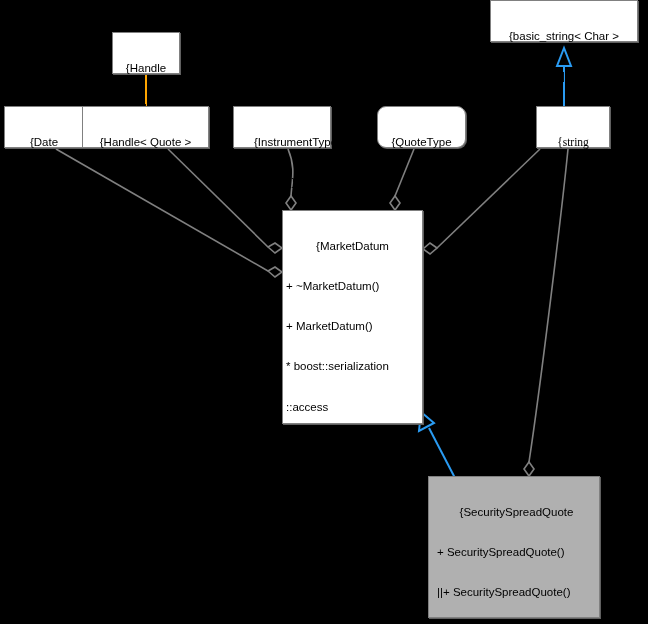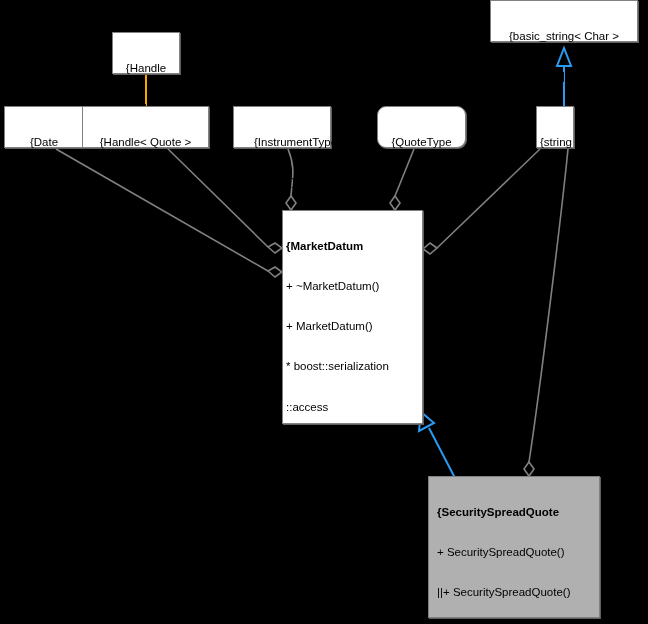--- a/index.html
+++ b/index.html
@@ -43,22 +43,21 @@
   }
   .node .ln {
     display: block;
     white-space: pre;
   }
   .node.members {
     text-align: left;
   }
   .node.members .title-ln,
   .node.members .close-ln {
-    text-align: left;
-    font-weight: bold;
+    text-align: center;
   }
 </style>
 </head>
 <body>
 
 <div id="diagram">
 
   <svg id="edges" viewBox="0 0 648 624" width="648" height="624">
 
     <g>
@@ -131,21 +130,21 @@
   <div class="node" style="left:233px; top:106px; width:98px; height:42px;padding-left:20px;">
     <span class="ln">{InstrumentType</span>
     <span class="ln">||}</span>
   </div>
 
   <div class="node" style="left:377px; top:106px; width:89px; height:42px;border-radius:9px;">
     <span class="ln">{QuoteType</span>
     <span class="ln">||}</span>
   </div>
 
-  <div class="node" style="left:536px; top:106px; width:38px; height:42px;">
+  <div class="node" style="left:536px; top:106px; width:74px; height:42px;font-family:Liberation Serif, serif;">
     <span class="ln">{string</span>
     <span class="ln">||}</span>
   </div>
 
   <div class="node members" style="left:282px; top:210px; width:141px; height:214px;">
     <span class="ln title-ln">{MarketDatum</span>
     <span class="ln">+ ~MarketDatum()</span>
     <span class="ln">+ MarketDatum()</span>
     <span class="ln">* boost::serialization</span>
     <span class="ln">::access</span>

